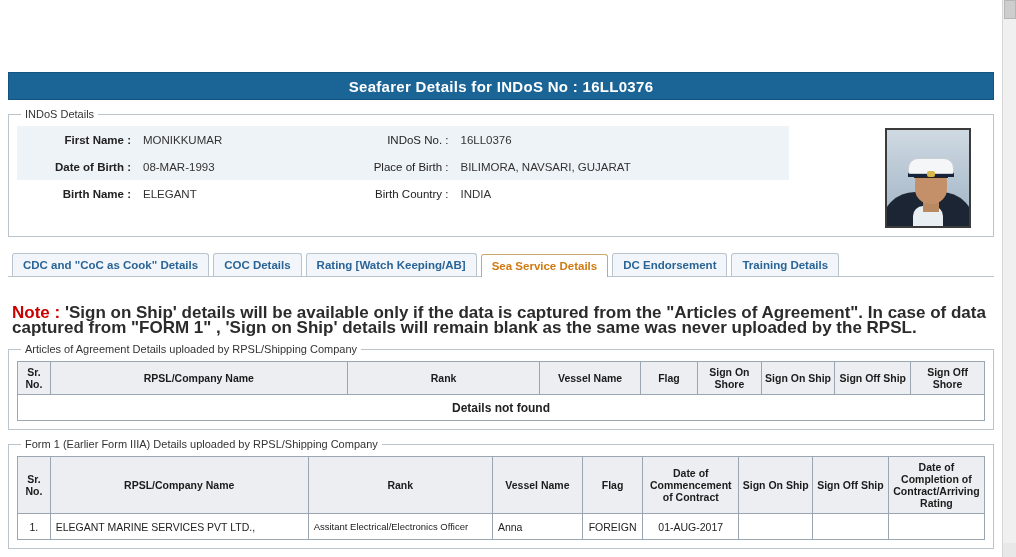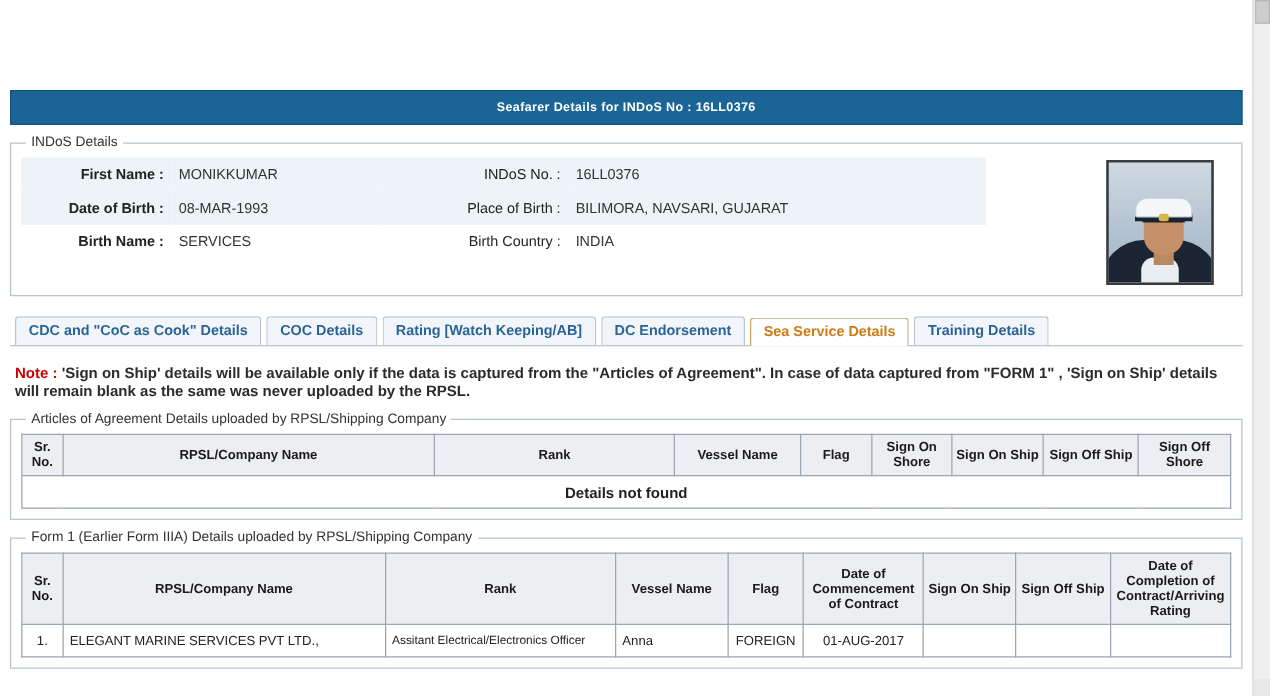--- a/index.html
+++ b/index.html
@@ -45,21 +45,21 @@
     width: 1002px;
     padding: 0 8px;
   }
 
   
   .title-bar {
     margin-top: 72px;
     height: 28px;
     background: #1a6496;
     color: #ffffff;
-    font-size: 10px;
+    font-size: 15px;
     font-weight: bold;
     letter-spacing: .3px;
     display: flex;
     align-items: center;
     justify-content: center;
     border: 1px solid #15547f;
   }
 
   
   fieldset.box {
@@ -206,22 +206,22 @@
   .tab.active {
     color: #d07a12;
     background: #ffffff;
     border-color: #c9a96b #c9a96b #ffffff;
     position: relative;
     top: 1px;
   }
 
   
   .note {
-    margin: 14px 4px 0 4px;
-    font-size: 12px;
+    margin: 28px 4px 0 4px;
+    font-size: 17px;
     font-weight: bold;
     color: #2b2b2b;
     line-height: 15px;
   }
   .note .note-word { color: #cc0000; }
 
   
   table.grid {
     width: 100%;
     border-collapse: collapse;
@@ -278,21 +278,21 @@
             <td class="val">16LL0376</td>
           </tr>
           <tr class="alt">
             <td class="lbl">Date of Birth :</td>
             <td class="val">08-MAR-1993</td>
             <td class="lbl2">Place of Birth :</td>
             <td class="val">BILIMORA, NAVSARI, GUJARAT</td>
           </tr>
           <tr>
             <td class="lbl">Birth Name :</td>
-            <td class="val">SERVICES</td>
+            <td class="val">ELEGANT</td>
             <td class="lbl2">Birth Country :</td>
             <td class="val">INDIA</td>
           </tr>
         </tbody>
           </table>
 
         <div class="photo">
           <div class="bg"></div>
           <div class="shoulders"></div>
           <div class="shirt"></div>
@@ -303,22 +303,22 @@
           <div class="cap"></div>
           <div class="cap-badge"></div>
         </div>
       </div>
     </fieldset>
 
     <div class="tabs">
       <div class="tab">CDC and "CoC as Cook" Details</div>
       <div class="tab">COC Details</div>
       <div class="tab">Rating [Watch Keeping/AB]</div>
+      <div class="tab active">Sea Service Details</div>
       <div class="tab">DC Endorsement</div>
-      <div class="tab active">Sea Service Details</div>
       <div class="tab">Training Details</div>
     </div>
 
     <div class="note"><span class="note-word">Note :</span><span> 'Sign on Ship' details will be available only if the data is captured from the "Articles of Agreement". In case of data captured from "FORM 1" , 'Sign on Ship' details will remain blank as the same was never uploaded by the RPSL.</span></div>
 
     <fieldset class="box aoa-fs">
       <legend>Articles of Agreement Details uploaded by RPSL/Shipping Company</legend>
       <table class="grid">
         <thead>
           <tr>

